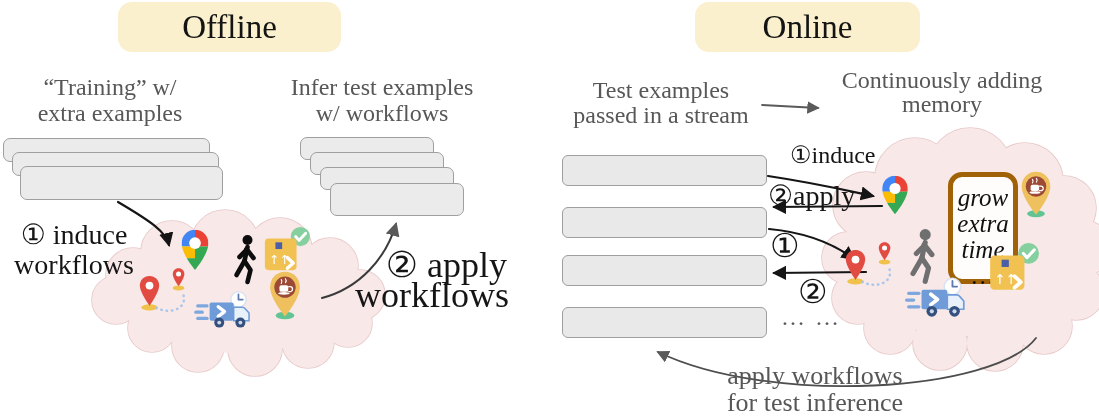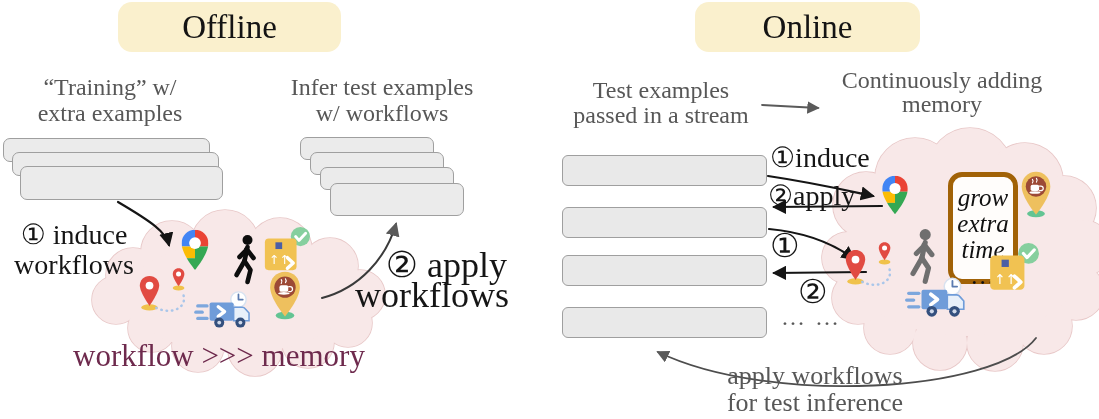--- a/index.html
+++ b/index.html
@@ -19,21 +19,21 @@
   .gray{color:#575757;}
   .black{color:#151515;}
   .maroon{color:#6e2a4d;}
   .lbl-train{left:0px; top:74px; width:220px; font-size:24px; line-height:26px;}
   .lbl-infer{left:272px; top:74px; width:220px; font-size:24px; line-height:26px;}
   .lbl-induce-off{left:-4px; top:220px; width:156px; font-size:28px; line-height:30px;}
   .lbl-apply-off{left:355px; top:250px; width:152px; font-size:36px; line-height:30px;text-align:right;}
   .lbl-caption{left:58px; top:338px; width:322px; font-size:31px;}
   .lbl-stream{left:552px; top:78px; width:218px; font-size:24px; line-height:25px;}
   .lbl-memory{left:808px; top:68px; width:268px; font-size:24px; line-height:24px;}
-  .lbl-induce-on{left:770px; top:141px; width:120px; font-size:28px; text-align:left;}
+  .lbl-induce-on{left:790px; top:141px; width:120px; font-size:24px; text-align:left;}
   .lbl-apply-on{left:768px; top:179px; width:120px; font-size:28px; text-align:left;}
   .step-badge{position:absolute; z-index:5; font-size:33px; color:#151515;}
   .step1{left:770px; top:226px;}
   .step2{left:798px; top:272px;}
   .lbl-ellipsis{left:781px; top:304px; width:70px; font-size:24px; letter-spacing:2px; text-align:left;}
   .lbl-footer{left:686px; top:362px; width:258px; font-size:26px; line-height:27px;}
   .card{
     position:absolute; z-index:1; background:#ebebeb;
     border:1.4px solid #9f9f9f; border-radius:7px; box-sizing:border-box;
   }
@@ -240,21 +240,20 @@
   </div>
 
   <div class="lbl black lbl-induce-off">
     <div>① induce</div>
     <div>workflows</div>
   </div>
   <div class="lbl black lbl-apply-off">
     <div>② apply</div>
     <div>workflows</div>
   </div>
-  <div class="lbl maroon lbl-caption">workflow &gt;&gt;&gt; memory</div>
 
   <svg class="icon" style="left:178px;top:228px;width:34px;height:47px;">
       <use href="#sym-gmaps"></use>
     </svg>
   <svg class="icon" style="left:230px;top:234px;width:31px;height:54px;color:#0d0d0d;">
       <use href="#sym-person"></use>
     </svg>
   <svg class="icon" style="left:261px;top:226px;width:50px;height:48px;">
       <use href="#sym-package"></use>
     </svg>

